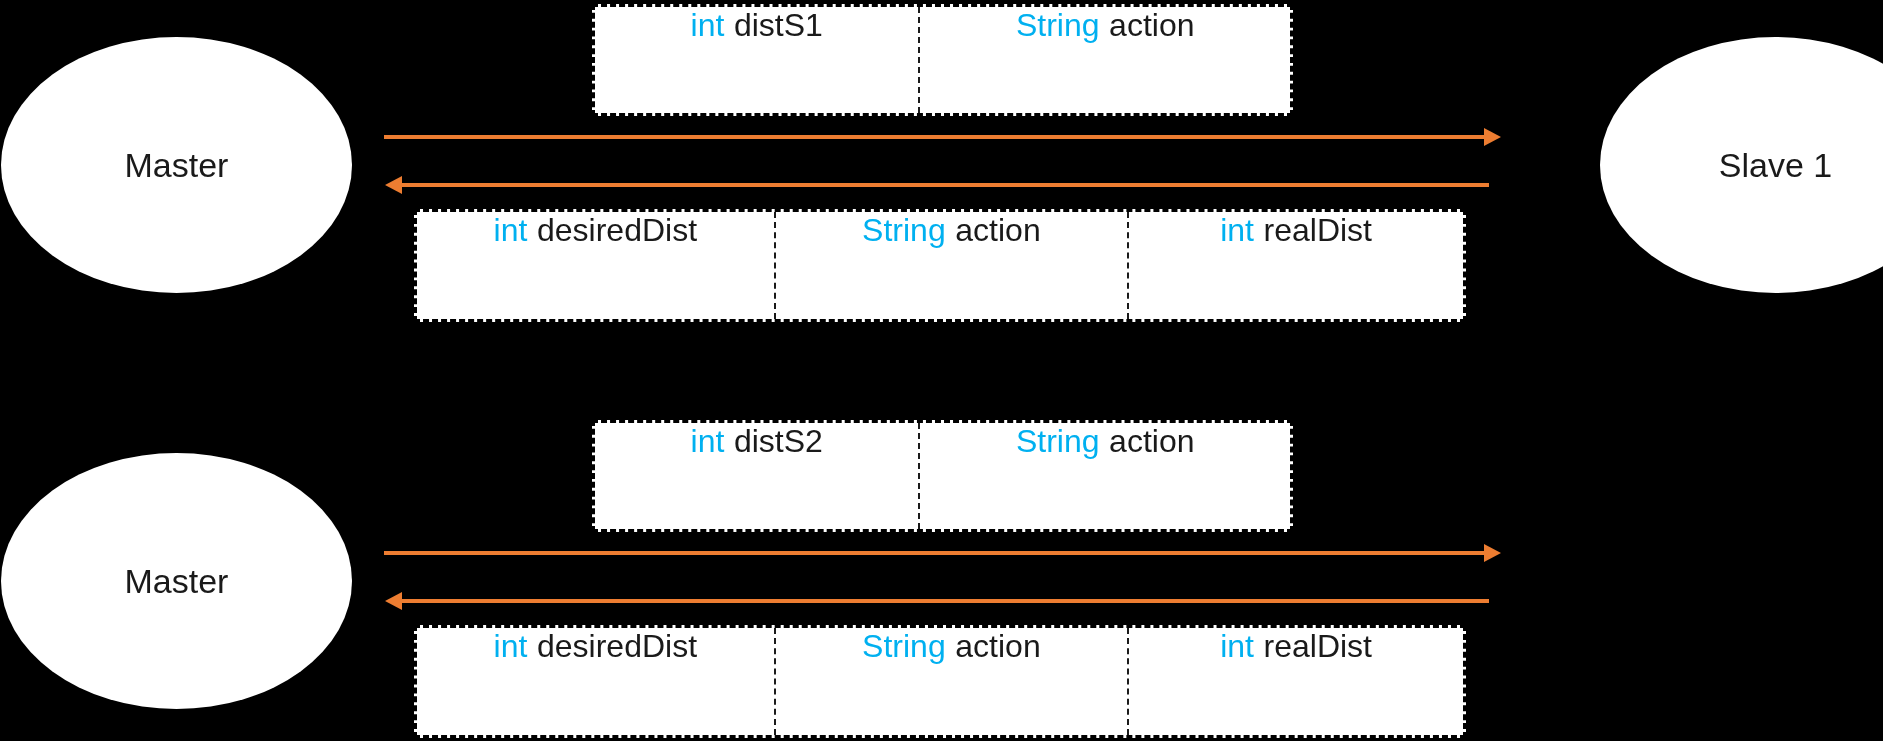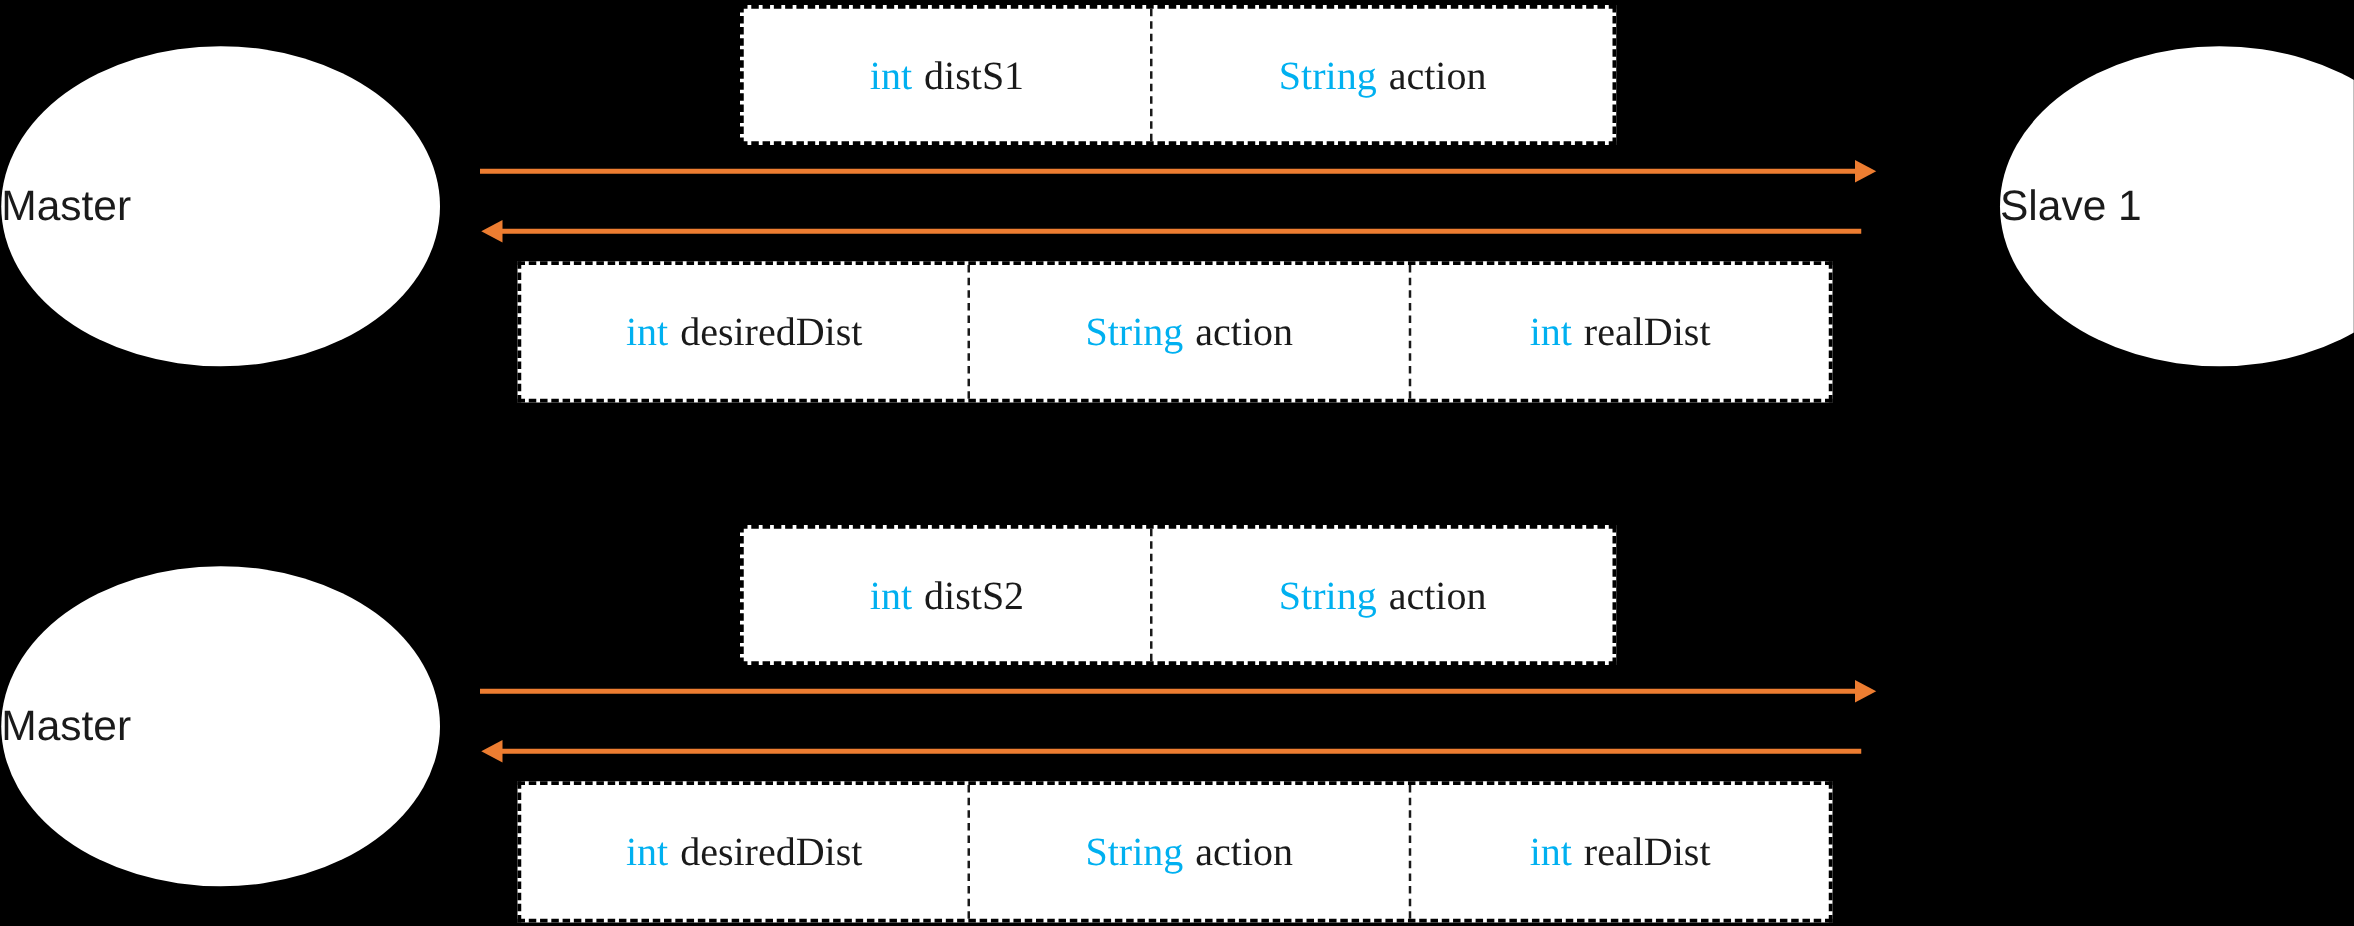--- a/index.html
+++ b/index.html
@@ -4,32 +4,32 @@
 <style>
   html,body{margin:0;padding:0;background:#000;}
   body{width:1883px;height:741px;overflow:hidden;font-family:"Liberation Sans",sans-serif;}
   .diagram{position:relative;width:1883px;height:741px;background:var(--background,#000000);}
   .group{position:absolute;left:0;width:1883px;height:330px;}
   .g1{top:0;}
   .g2{top:416px;}
 
   
   .node{position:absolute;background:var(--node_fill,#ffffff);border-radius:50%;
-        display:flex;align-items:center;justify-content:flex-start;
+        display:flex;align-items:center;justify-content:center;
         color:var(--text_dark,#1a1a1a);font-size:34px;}
   .master{left:1px;top:37px;width:351px;height:256px;}
   .slave{left:1600px;top:37px;width:351px;height:256px;}
 
   
   .msg-box{position:absolute;display:flex;background:#ffffff;
            border:3px dashed var(--box_border,#000000);box-sizing:border-box;}
   .request{left:592px;top:4px;width:701px;height:112px;}
   .response{left:414px;top:209px;width:1052px;height:113px;}
-  .cell{flex:1 1 auto;display:flex;align-items:center;justify-content:center;
-        font-size:32px;color:var(--text_dark,#1a1a1a);white-space:nowrap;font-family:Liberation Serif, serif;}
+  .cell{flex:1 1 auto;display:flex;align-items:flex-start;justify-content:center;
+        font-size:32px;color:var(--text_dark,#1a1a1a);white-space:nowrap;}
   .cell+.cell{border-left:2px dashed #1a1a1a;}
   .response .c1{flex:0 0 34.1%;}
   .response .c2{flex:0 0 33.6%;}
   .response .c3{flex:1 1 auto;}
   .kw{color:var(--keyword,#00B0F0);margin-right:0.30em;}
 
   
   .arrow{position:absolute;height:18px;}
   .arrow .line{position:absolute;top:7px;height:4px;background:var(--arrow,#ED7D31);}
   .arrow .head{position:absolute;top:0;width:0;height:0;

